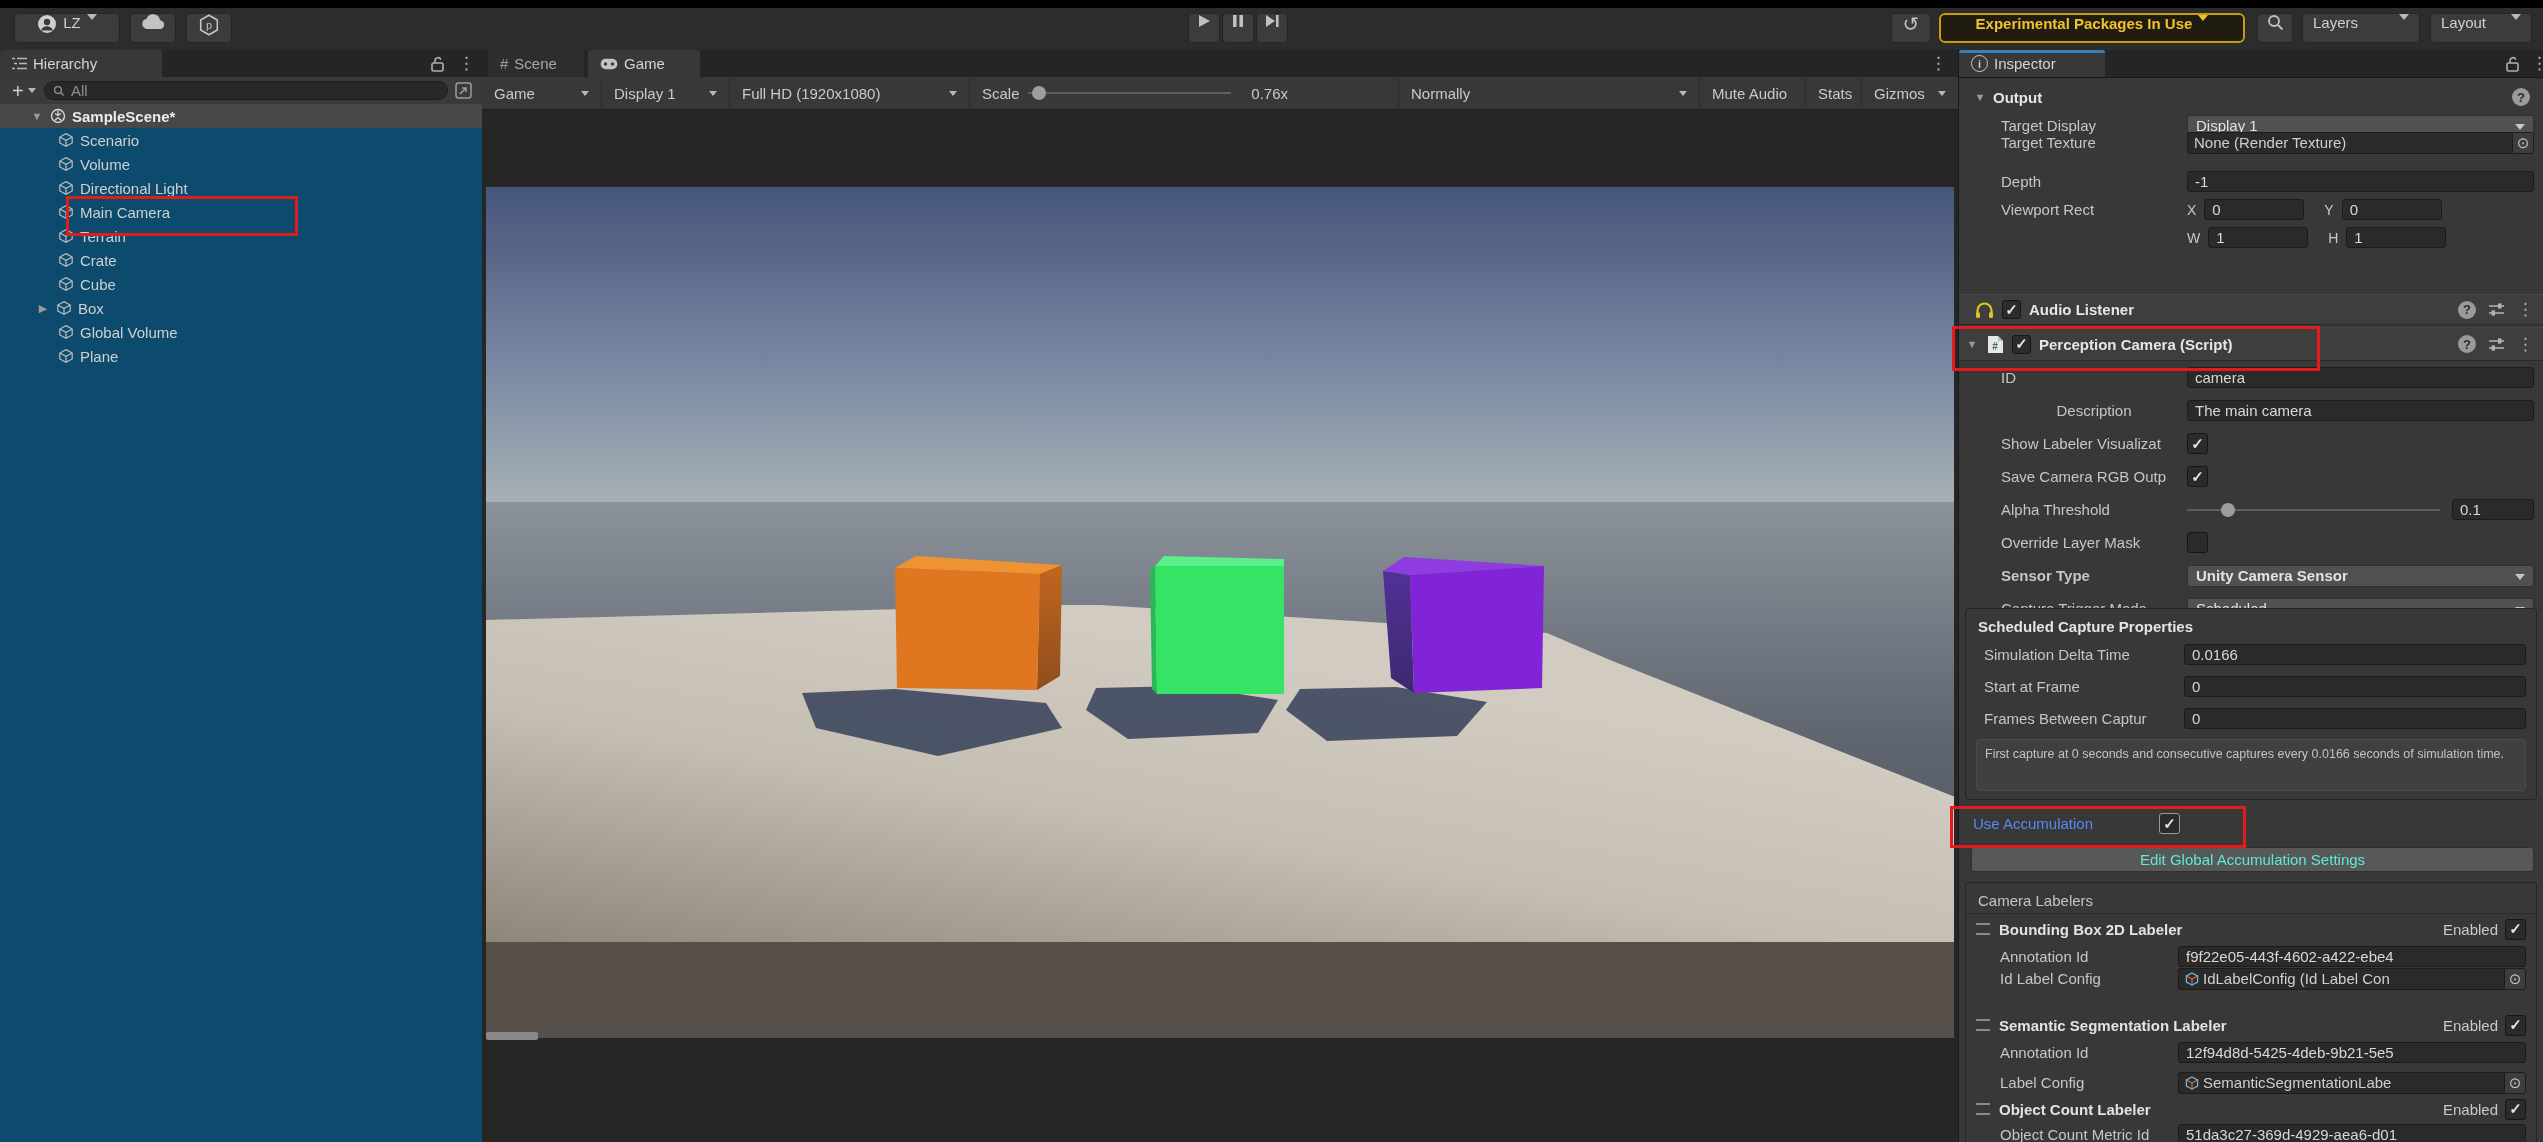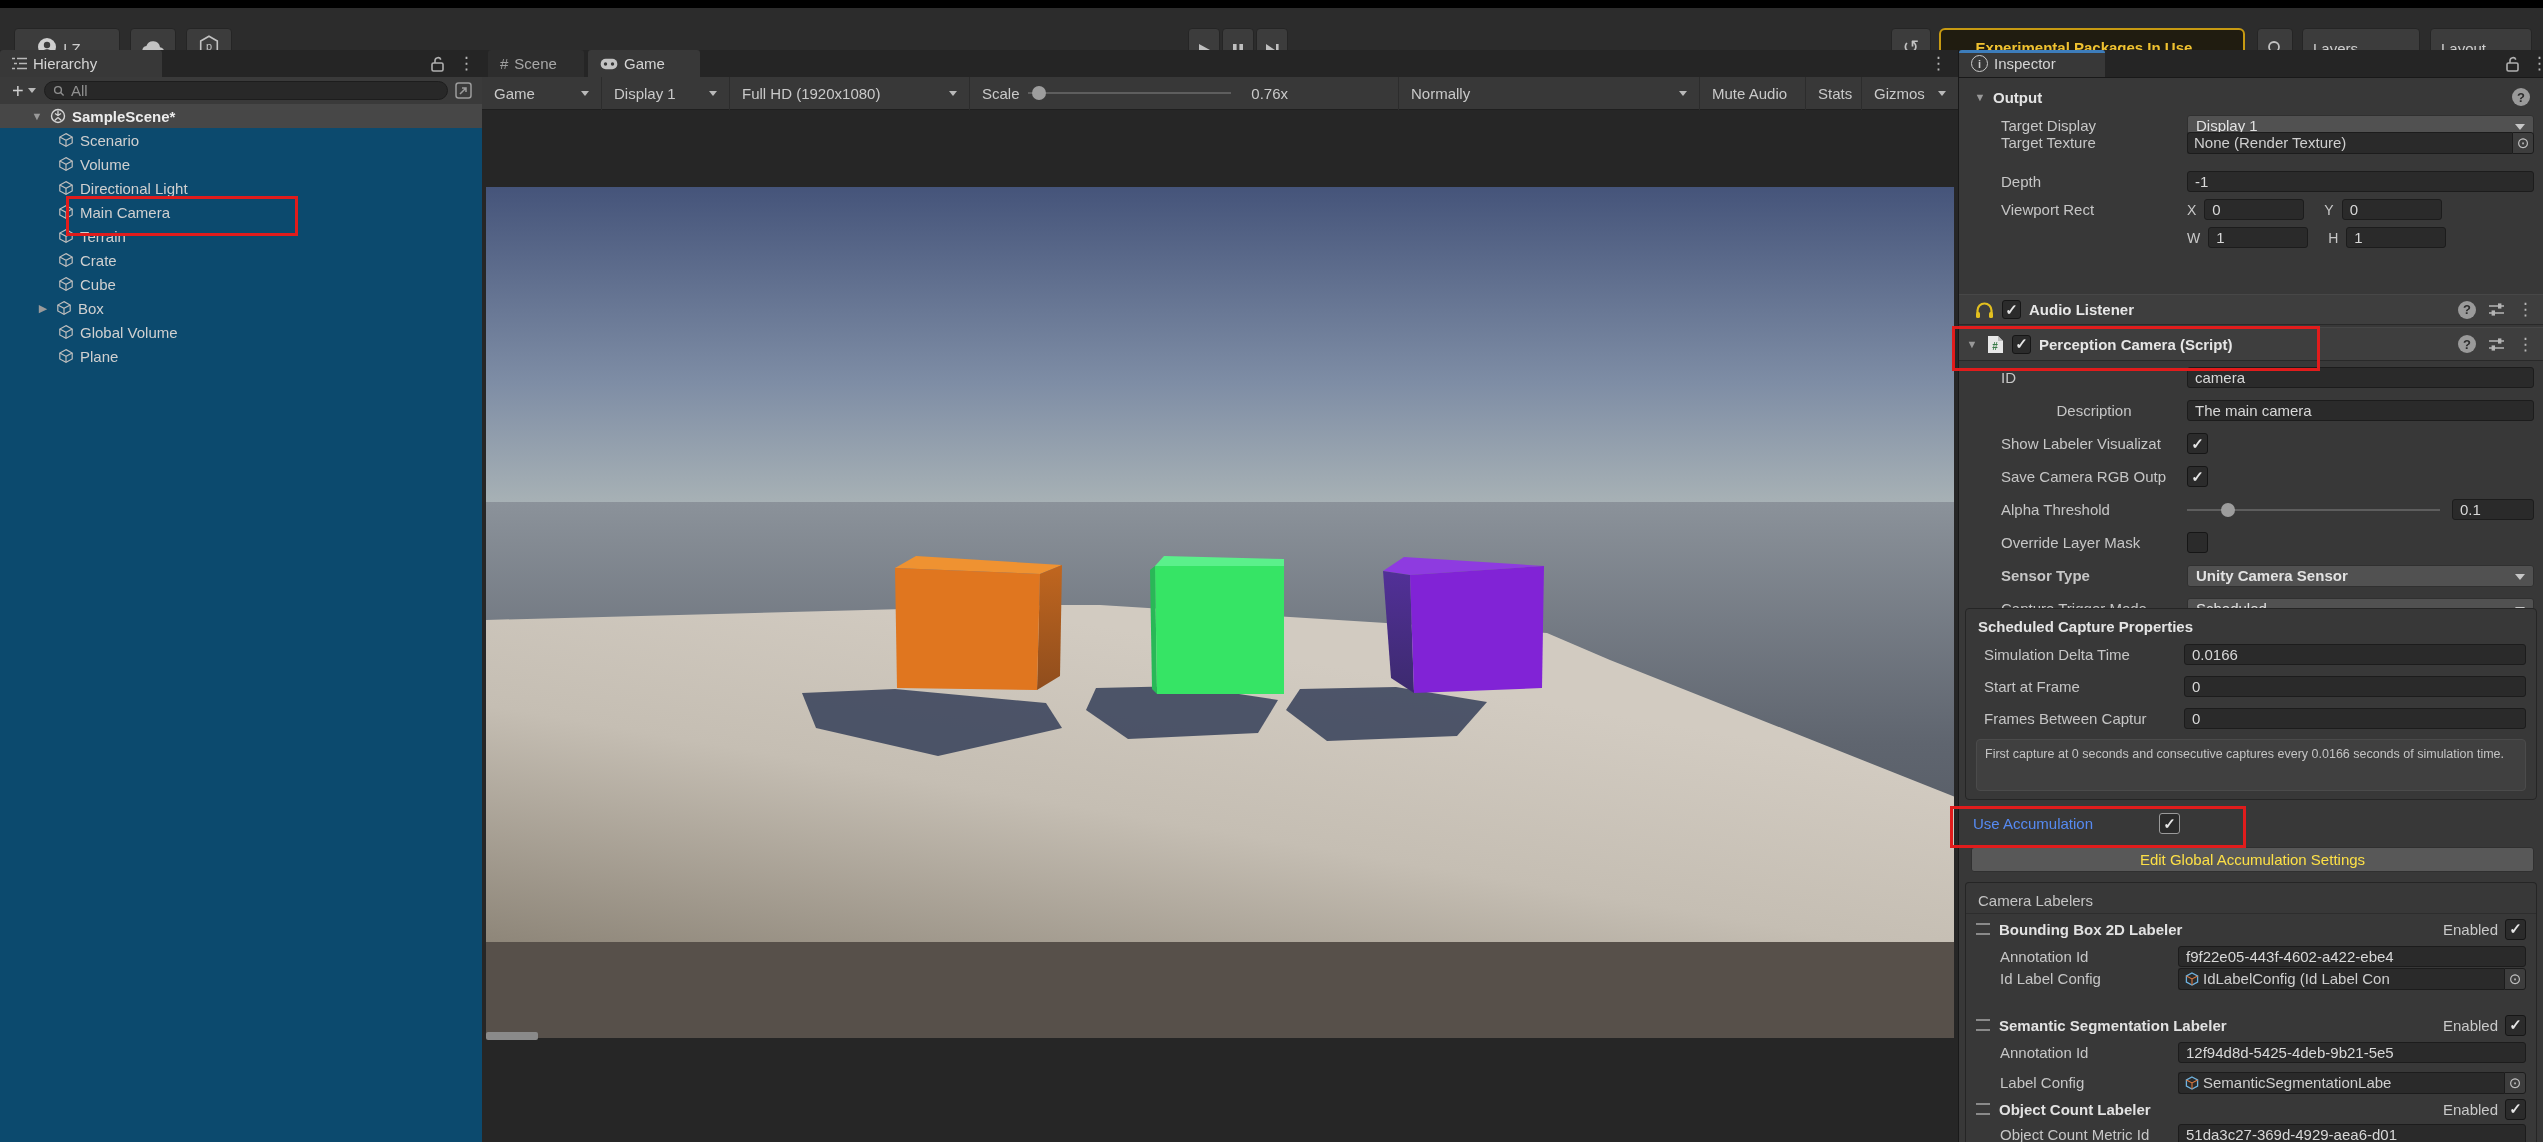--- a/index.html
+++ b/index.html
@@ -5,22 +5,22 @@
   html,body{margin:0;padding:0;}
   body{
     width:2543px;height:1142px;position:relative;overflow:hidden;
     background:#262626;font-family:"Liberation Sans",sans-serif;
     color:#c8c8c8;font-size:15px;-webkit-font-smoothing:antialiased;
   }
   .abs{position:absolute;}
   
   #menu-strip{left:0;top:0;width:2543px;height:8px;background:#000;}
   #main-toolbar{left:0;top:8px;width:2543px;height:42px;background:#2c2c2c;border-bottom:1px solid #191919;}
-  .tb-btn{position:absolute;top:20px;height:30px;background:#3c3c3c;border:1px solid #252525;border-radius:4px;
-    display:flex;align-items:flex-end;justify-content:center;gap:6px;color:#cfcfcf;box-sizing:border-box;}
+  .tb-btn{position:absolute;top:5px;height:30px;background:#3c3c3c;border:1px solid #252525;border-radius:4px;
+    display:flex;align-items:flex-start;justify-content:center;gap:6px;color:#cfcfcf;box-sizing:border-box;}
   .caret-down{width:0;height:0;border-left:5px solid transparent;border-right:5px solid transparent;border-top:6px solid #b9b9b9;display:inline-block;}
   .caret-sm{border-left-width:4px;border-right-width:4px;border-top-width:5px;}
   .kebab{color:#b4b4b4;font-size:17px;letter-spacing:0;line-height:1;}
   .icon-svg{display:block;}
   #experimental-btn{border:2px solid #c79a12;border-radius:6px;background:#201c10;color:#f0c230;font-weight:bold;}
   #experimental-btn .caret-down{border-top-color:#f0c230;}
   
   .panel-tabbar{position:absolute;left:0;top:0;right:0;height:27px;background:#252525;border-bottom:1px solid #191919;}
   .panel-tab{position:absolute;top:0;height:27px;background:#383838;display:flex;align-items:center;gap:6px;
     padding:0 12px;box-sizing:border-box;color:#d4d4d4;border-radius:3px 3px 0 0;}
@@ -581,21 +581,21 @@
     </div>
   </div>
 
   <div class="insp-row" style="top:762px;">
     <span class="insp-label" style="margin-left:14px;color:#568af2;">Use Accumulation</span>
     <div class="insp-value">
         <span class="cb" style="border-color:#9a9a9a;">✓</span>
       </div>
   </div>
   <div class="insp-row" style="top:797px;height:25px;">
-    <div style="margin-left:12px;margin-right:10px;flex:1;height:25px;background:#585858;border:1px solid #303030;border-radius:3px;display:flex;align-items:center;justify-content:center;color:#fde047;box-sizing:border-box;">Edit Global Accumulation Settings</div>
+    <div style="margin-left:12px;margin-right:10px;flex:1;height:25px;background:#585858;border:1px solid #303030;border-radius:3px;display:flex;align-items:center;justify-content:center;color:#5eead4;box-sizing:border-box;">Edit Global Accumulation Settings</div>
   </div>
 
   <div class="group-box" style="top:832px;height:260px;border-bottom:none;border-radius:4px 4px 0 0;">
     <div class="insp-row" style="top:4px;border-bottom:1px solid #2d2d2d;height:26px;">
       <span style="margin-left:12px;color:#c4c4c4;">Camera Labelers</span>
     </div>
 
     <div class="labeler-hdr" style="top:34px;">
       <span class="drag-handle"></span>
       <span>Bounding Box 2D Labeler</span>

